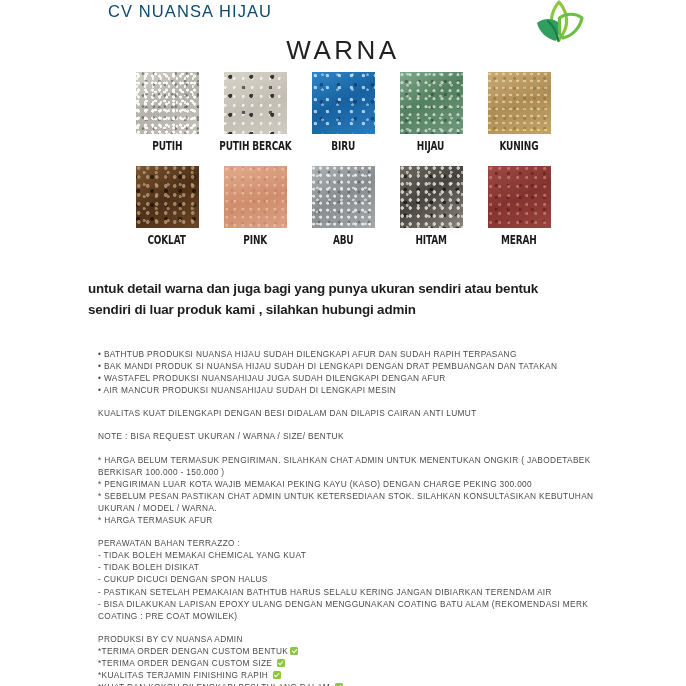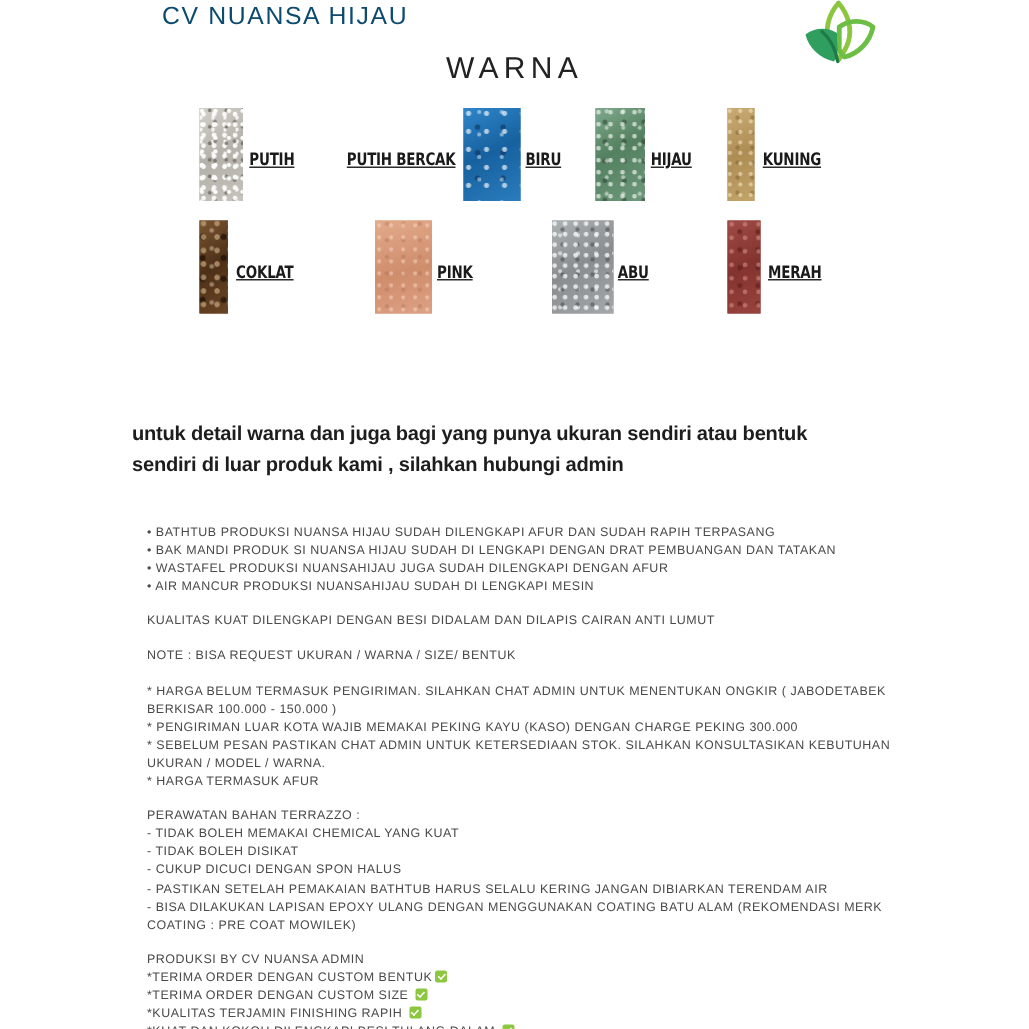--- a/index.html
+++ b/index.html
@@ -35,21 +35,21 @@
     width: 62px;
     height: 46px;
   }
 
   .warna-title {
     position: absolute;
     left: 0;
     right: 0;
     top: 35px;
     text-align: center;
-    font-size: 20px;
+    font-size: 26px;
     letter-spacing: 3.5px;
     font-weight: 400;
     color: #222;
   }
 
   
   .swatch-grid {
     position: absolute;
     left: 133px;
     top: 72px;
@@ -57,23 +57,22 @@
   }
   .swatch-row {
     display: flex;
     justify-content: space-between;
     width: 100%;
   }
   .swatch-row.second { margin-top: 13px; }
   .swatch-cell {
     width: 68px;
     display: flex;
-    flex-direction: row;
+    flex-direction: column;
     align-items: center;
-    text-decoration: underline;
   }
   .swatch-chip {
     width: 63px;
     height: 62px;
     position: relative;
     overflow: hidden;
   }
   .swatch-label {
     margin-top: 5px;
     font-family: "DejaVu Sans", sans-serif;
@@ -275,20 +274,24 @@
     </div>
     <div class="swatch-cell">
       <div class="swatch-chip tex-pink"></div>
       <div class="swatch-label">PINK</div>
     </div>
     <div class="swatch-cell">
       <div class="swatch-chip tex-abu"></div>
       <div class="swatch-label">ABU</div>
     </div>
     <div class="swatch-cell">
+      <div class="swatch-chip tex-hitam"></div>
+      <div class="swatch-label">HITAM</div>
+    </div>
+    <div class="swatch-cell">
       <div class="swatch-chip tex-merah"></div>
       <div class="swatch-label">MERAH</div>
     </div>
   </div>
 
 </div>
 
 <div class="headline">
   <div>untuk detail warna dan juga bagi yang punya ukuran sendiri atau bentuk</div>
   <div>sendiri di luar produk kami , silahkan hubungi admin</div>

